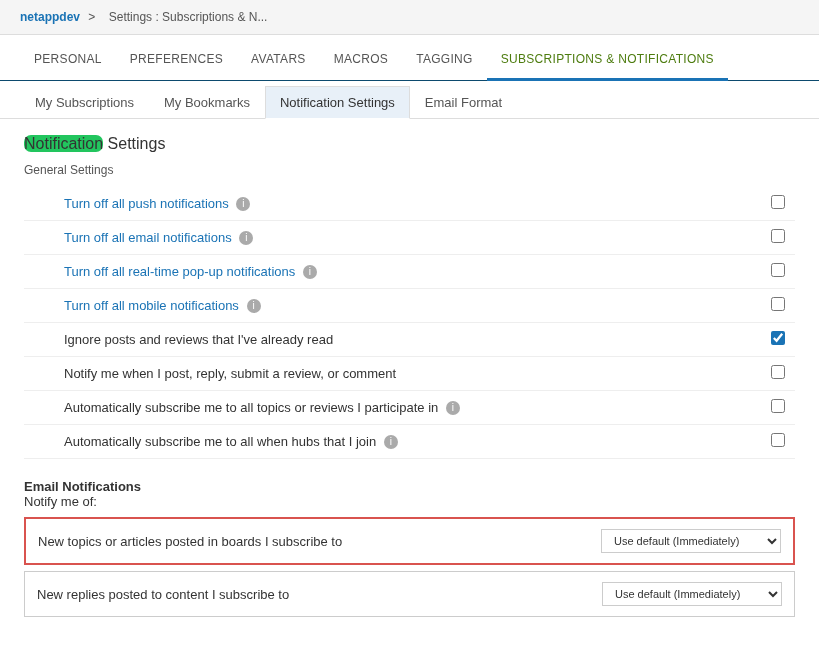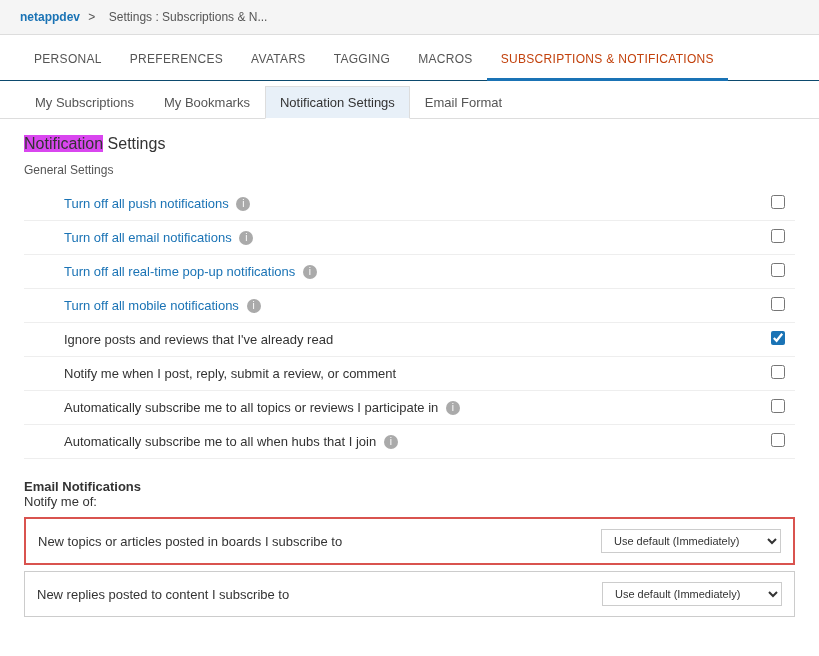--- a/index.html
+++ b/index.html
@@ -25,21 +25,21 @@
       padding: 12px 14px;
       font-size: 12px;
       color: #555;
       cursor: pointer;
       text-transform: uppercase;
       letter-spacing: 0.3px;
       border-bottom: 3px solid transparent;
       margin-bottom: -1px;
     }
     .top-tab.active {
-      color: #c2410c;
+      color: #4d7c0f;
       border-bottom: 3px solid #1a73b5;
     }
 
     .sub-tabs {
       display: flex;
       padding: 0 20px;
       margin-top: 5px;
       border-bottom: 1px solid #ddd;
     }
     .sub-tab {
@@ -167,36 +167,36 @@
 <div class="breadcrumb-bar">
   <a>netappdev</a>
   <span>&gt;</span>
   <span>Settings : Subscriptions &amp; N...</span>
 </div>
 
 <div class="top-tabs">
   <div class="top-tab">PERSONAL</div>
   <div class="top-tab">PREFERENCES</div>
   <div class="top-tab">AVATARS</div>
+  <div class="top-tab">MACROS</div>
   <div class="top-tab">TAGGING</div>
-  <div class="top-tab">MACROS</div>
   <div class="top-tab active">SUBSCRIPTIONS &amp; NOTIFICATIONS</div>
 </div>
 
 <div class="sub-tabs">
   <div class="sub-tab">My Subscriptions</div>
   <div class="sub-tab">My Bookmarks</div>
   <div class="sub-tab active">Notification Settings</div>
   <div class="sub-tab">Email Format</div>
 </div>
 
 <div class="content">
 
   <div class="page-title">
-    <span style="background:#d946ef;">Notification</span><span> Settings</span>
+    <span style="background:#22c55e;border-radius:7px;">Notification</span><span> Settings</span>
   </div>
 
   <div class="section-label">General Settings</div>
 
   <table class="settings-table">
 
     <tbody>
         <tr>
       <td class="label-cell">
         <span>Turn off all push notifications</span>

